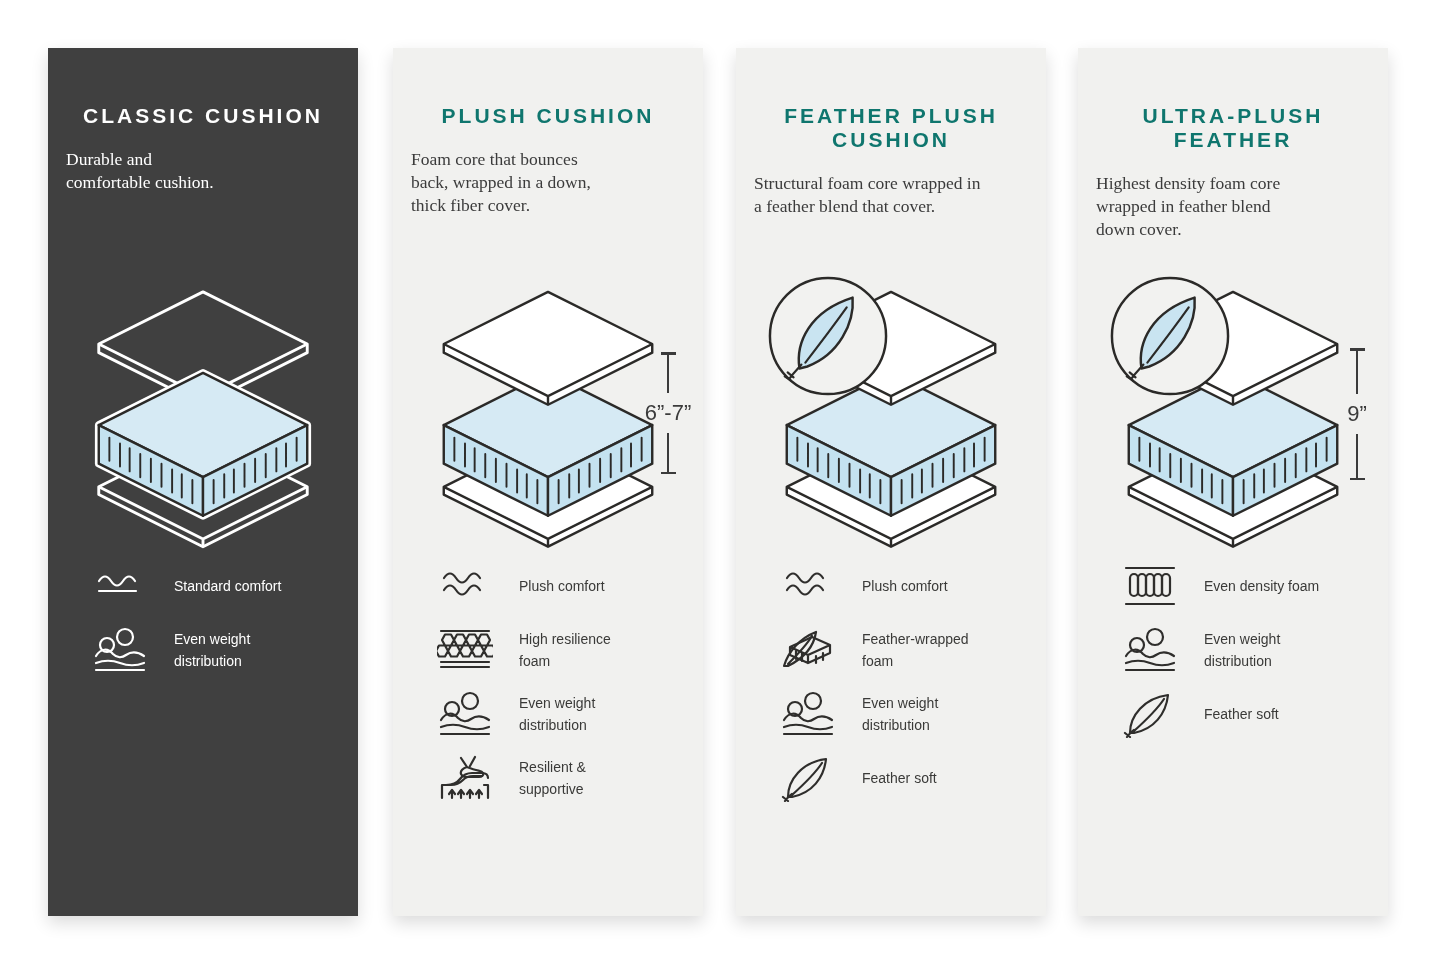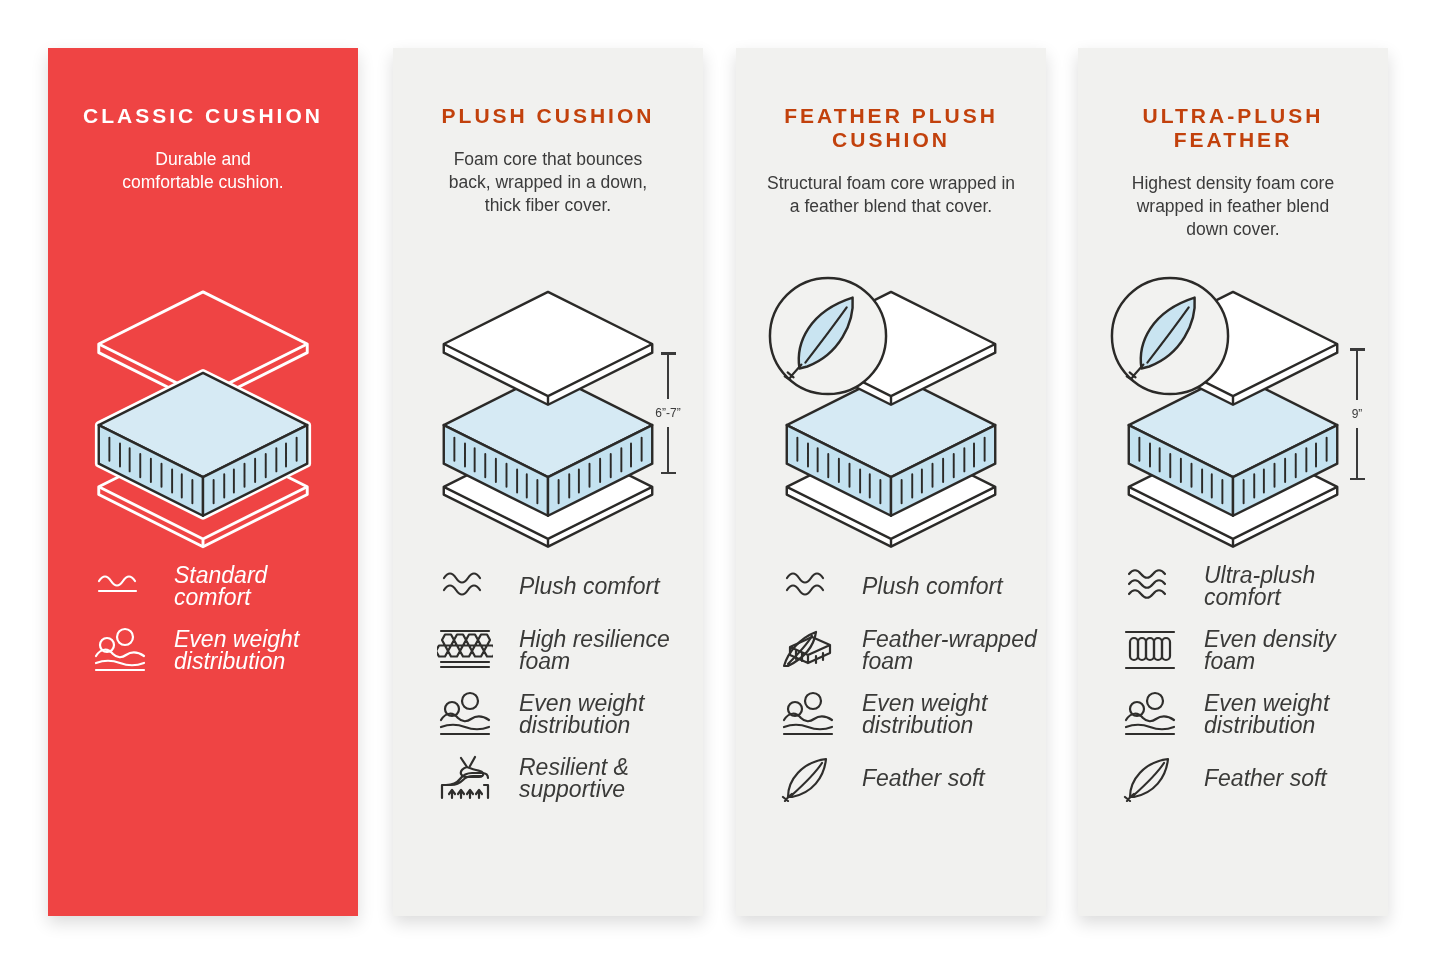--- a/index.html
+++ b/index.html
@@ -4,31 +4,31 @@
 <style>
   html,body{margin:0;padding:0;}
   body{
     width:1445px;height:964px;position:relative;background:#ffffff;
     font-family:"Liberation Sans", sans-serif;color:#3a3a38;overflow:hidden;
   }
   .card{
     position:absolute;top:48px;width:310px;height:868px;background:#f1f1ef;
     box-shadow:0 7px 16px rgba(0,0,0,.14);padding:0;box-sizing:border-box;
   }
-  .card.dark{background:#ef4444;color:#ffffff;}
+  .card.dark{background:#404040;color:#ffffff;}
   .card-1{left:48px}.card-2{left:393px}.card-3{left:736px}.card-4{left:1078px}
 
   .title{
     margin:56px 8px 20px;text-align:center;font-size:21px;font-weight:bold;
-    letter-spacing:3px;line-height:24px;color:#c2410c;white-space:pre-line;
+    letter-spacing:3px;line-height:24px;color:#0f766e;white-space:pre-line;
   }
   .dark .title{color:#ffffff}
   .desc{
-    margin:0 18px;text-align:center;font-size:17.5px;line-height:23px;
-    color:#3b3b3b;white-space:pre-line;
+    margin:0 18px;font-size:17.5px;line-height:23px;
+    color:#3b3b3b;white-space:pre-line;font-family:Liberation Serif, serif;
   }
   .dark .desc{color:#ffffff}
 
   .illus{position:absolute;top:240px;left:50%;transform:translateX(-50%);width:222px;}
   .cushion{width:222px;display:block;overflow:visible}
   .cushion .cov-f{fill:#ffffff;stroke:#2b2a28;stroke-width:2.5;stroke-linejoin:round}
   .cushion .cov-l{fill:none;stroke:#2b2a28;stroke-width:2.5;stroke-linejoin:round}
   .cushion.dark-c .cov-f{fill:none;stroke:#ffffff;stroke-width:3}
   .cushion.dark-c .cov-l{stroke:#ffffff;stroke-width:3}
   .cushion .ftop{fill:#d6eaf4;stroke:#2b2a28;stroke-width:2.5;stroke-linejoin:round}
@@ -36,35 +36,35 @@
   .cushion .hatch{fill:none;stroke:#2b2a28;stroke-width:2;stroke-linecap:round}
   .cushion .rim{fill:none;stroke:#ffffff;stroke-width:8;stroke-linejoin:round}
 
   .badge{position:absolute;left:-14px;top:-14px;width:124px;height:124px;}
   .badge circle{fill:#f2f2f0;stroke:#2b2a28;stroke-width:2.5}
   .badge .fbody{fill:#c9e4f1;stroke:#2b2a28;stroke-width:2.5;stroke-linejoin:round}
   .badge .fline{fill:none;stroke:#2b2a28;stroke-width:2.2;stroke-linecap:round}
 
   .dim{
     position:absolute;display:flex;flex-direction:column;align-items:center;
-    width:44px;color:#3b3b3b;font-size:12px;font-weight:normal;
+    width:44px;color:#3b3b3b;font-size:22px;font-weight:normal;
   }
   .dim .cap{width:15px;height:2.5px;background:#3b3b3b}
   .dim .line{width:2.5px;flex:1;background:#3b3b3b}
   .dim .lbl{padding:7px 0;white-space:nowrap}
   .card-2 .dim{left:253px;top:304px;height:122px}
   .card-4 .dim{left:257px;top:300px;height:132px}
 
   .features{position:absolute;top:514px;left:42px;right:8px;margin:0;padding:0;list-style:none;}
   .feature{display:flex;align-items:center;min-height:44px;margin-bottom:16px;}
   .f-icon{flex:0 0 60px;width:60px;display:flex;justify-content:center;align-items:center;}
   .f-icon svg{stroke:#2f2e2c;stroke-width:2.2;stroke-linecap:round;stroke-linejoin:round;}
   .f-icon svg *{fill:none}
   .dark .f-icon svg{stroke:#ffffff}
-  .f-label{font-size:23px;line-height:22px;color:#3a3a38;white-space:pre-line;padding-left:24px;font-style:italic;}
+  .f-label{font-size:14px;line-height:22px;color:#3a3a38;white-space:pre-line;padding-left:24px;}
   .dark .f-label{color:#ffffff}
 </style>
 </head>
 <body>
 
 <section class="card dark card-1">
   <h2 class="title">CLASSIC CUSHION</h2>
   <p class="desc">Durable and
 comfortable cushion.</p>
 
@@ -276,28 +276,20 @@
     <span class="line"></span>
     <span class="lbl">9”</span>
     <span class="line"></span>
     <span class="cap"></span>
   </div>
 
   <ul class="features">
     <li class="feature">
       <span class="f-icon">
         <svg viewBox="0 0 56 48" width="56" height="48">
-            <path d="M7 12c4-5 8-5 12 0c4 5 8 5 12 0c4-5 8-5 12 0M7 22c4-5 8-5 12 0c4 5 8 5 12 0c4-5 8-5 12 0M7 32c4-5 8-5 12 0c4 5 8 5 12 0c4-5 8-5 12 0"></path>
-          </svg>
-      </span>
-      <span class="f-label">Ultra-plush comfort</span>
-    </li>
-    <li class="feature">
-      <span class="f-icon">
-        <svg viewBox="0 0 56 48" width="56" height="48">
           <path d="M4 6h48M4 42h48"></path>
           <rect x="8" y="12" width="8" height="22" rx="4"></rect>
           <rect x="16" y="12" width="8" height="22" rx="4"></rect>
           <rect x="24" y="12" width="8" height="22" rx="4"></rect>
           <rect x="32" y="12" width="8" height="22" rx="4"></rect>
           <rect x="40" y="12" width="8" height="22" rx="4"></rect>
         </svg>
       </span>
       <span class="f-label">Even density foam</span>
     </li>

